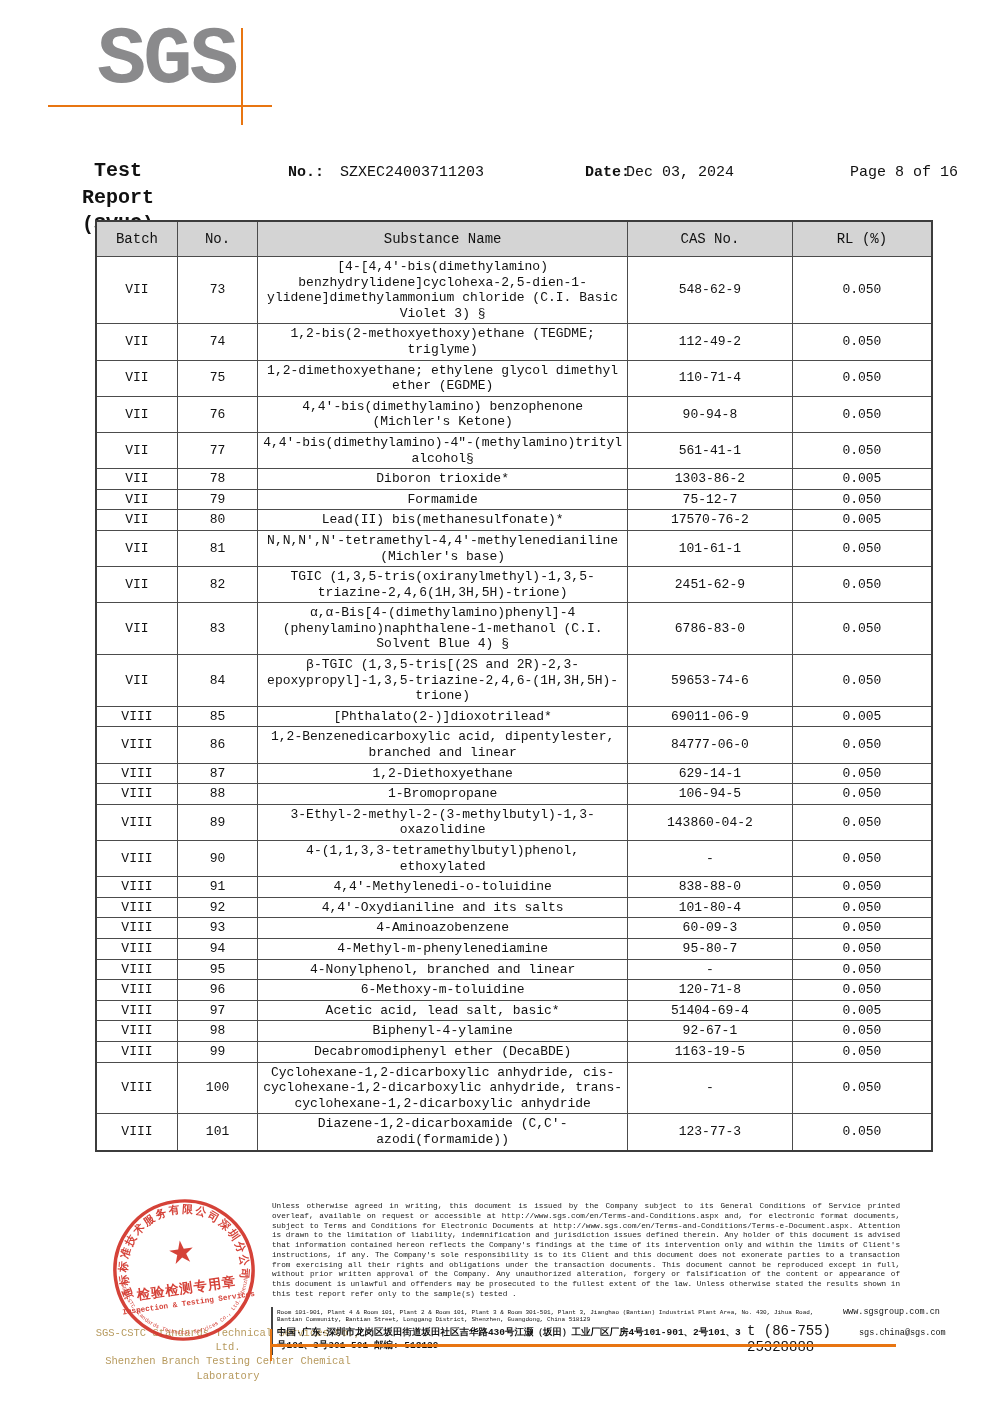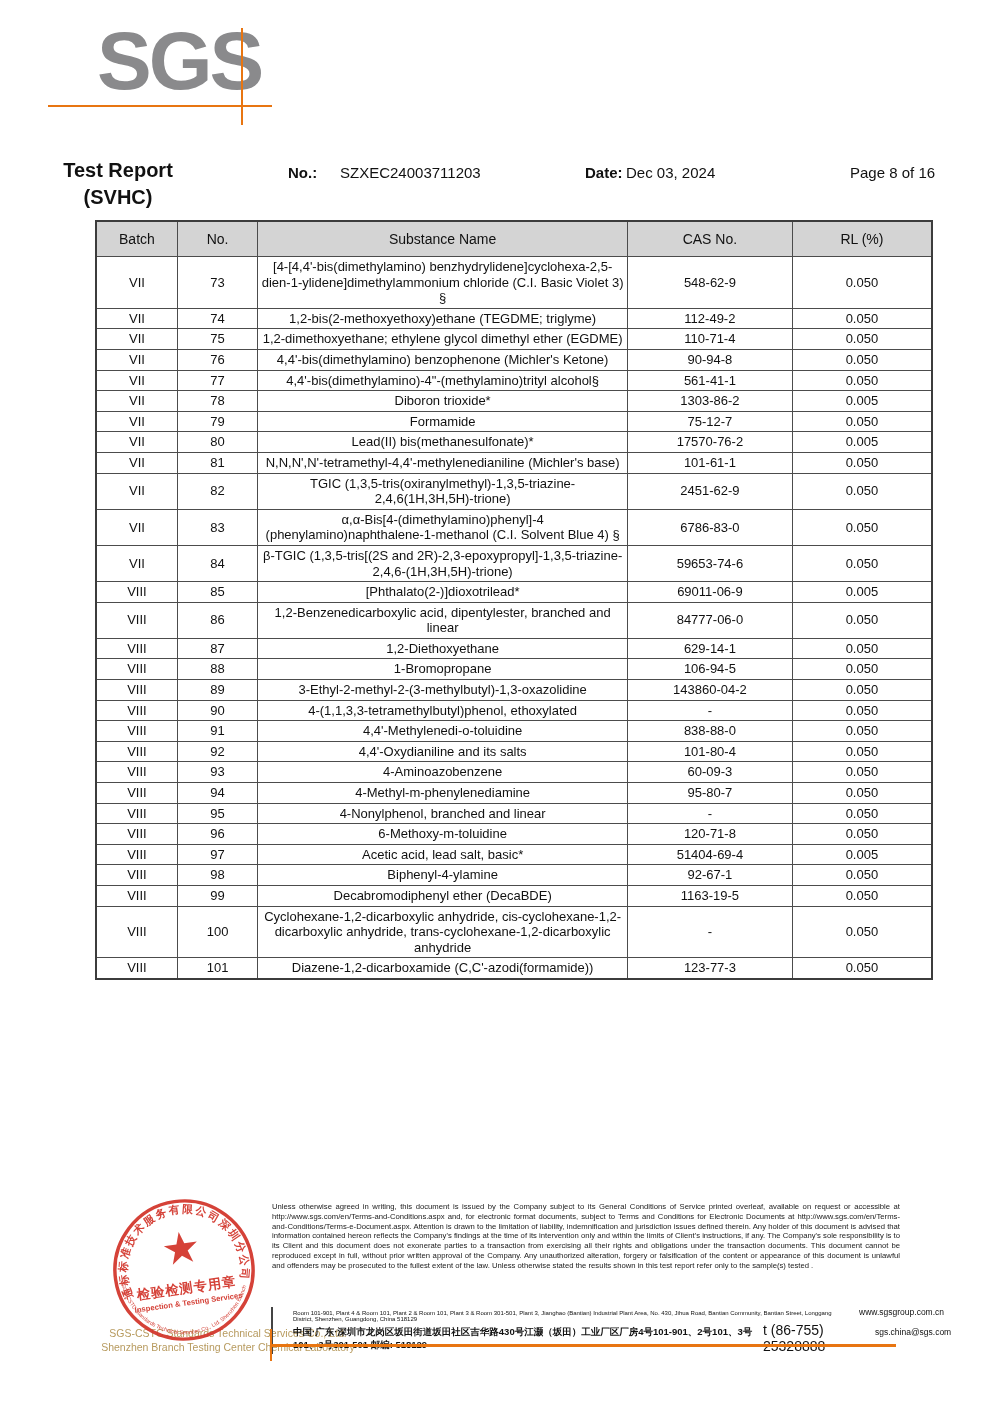--- a/index.html
+++ b/index.html
@@ -3,21 +3,21 @@
 <meta charset="utf-8">
 <style>
   :root{
     --orange:#e87511;
     --stamp-red:#d2342a;
     --logo-gray:#8a8a8c;
     --header-bg:#d4d4d4;
   }
   *{margin:0;padding:0;box-sizing:border-box;}
   body{background:#fff;font-family:"Liberation Sans",sans-serif;color:#111;}
-  .page{position:relative;width:1000px;height:1414px;background:#fff;overflow:hidden;}
+  .page{position:relative;width:1000px;height:1414px;background:#fff;overflow:hidden;font-family:Liberation Mono, monospace;}
 
   
   .logo-sgs{position:absolute;left:97px;top:20px;font-size:82px;font-weight:bold;
     color:var(--logo-gray);letter-spacing:-3px;line-height:1;}
   .logo-vline{position:absolute;left:241px;top:28px;width:2px;height:97px;background:var(--orange);}
   .logo-hline{position:absolute;left:48px;top:105px;width:224px;height:2px;background:var(--orange);}
   .report-title{position:absolute;left:52px;top:157px;width:132px;text-align:center;
     font-weight:bold;font-size:20px;line-height:1.35;}
   .meta{position:absolute;top:164px;left:0;width:1000px;font-size:15px;}
   .meta .lbl{font-weight:bold;}
@@ -40,21 +40,21 @@
   
   .company-lines{position:absolute;left:94px;top:1326px;width:268px;text-align:center;
     color:#b79a5e;font-size:10.5px;line-height:1.35;}
   .stamp{position:absolute;left:110px;top:1196px;width:148px;height:148px;
     transform:rotate(-8deg);opacity:.93;}
   .disclaimer{position:absolute;left:272px;top:1202px;width:628px;font-size:7.7px;
     line-height:1.27;text-align:justify;color:#1a1a1a;}
   .attention{position:absolute;left:272px;top:1285px;width:640px;font-size:8.4px;
     font-weight:bold;color:var(--orange);line-height:1.3;}
   .addresses{position:absolute;left:271px;top:1307px;width:700px;
-    border-left:2px solid #444;padding-left:20px;}
+    border-left:2px solid #444;padding-left:4px;}
   .addr-row{display:flex;align-items:baseline;}
   .addr-en{font-size:6px;flex:0 0 560px;color:#111;}
   .website{font-size:8.5px;margin-left:6px;}
   .addr-cn{font-size:9.5px;flex:0 0 470px;font-weight:bold;margin-top:3px;}
   .phone{font-size:14px;flex:0 0 92px;text-align:left;margin-right:20px;}
   .email{font-size:8.5px;}
   .footer-line{position:absolute;left:272px;top:1344px;width:624px;height:3px;background:var(--orange);}
   .footer-tick{position:absolute;left:270px;top:1329px;width:2px;height:32px;background:var(--orange);}
   .member{position:absolute;left:272px;top:1351px;width:620px;text-align:right;
     font-size:12.5px;color:#222;}

